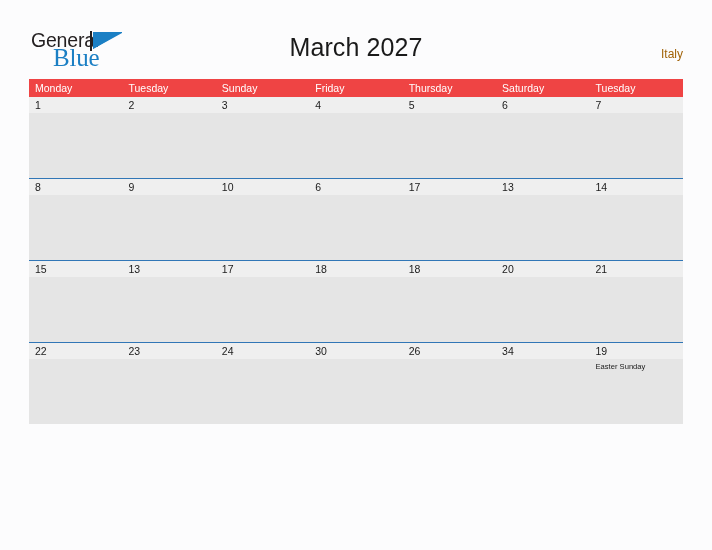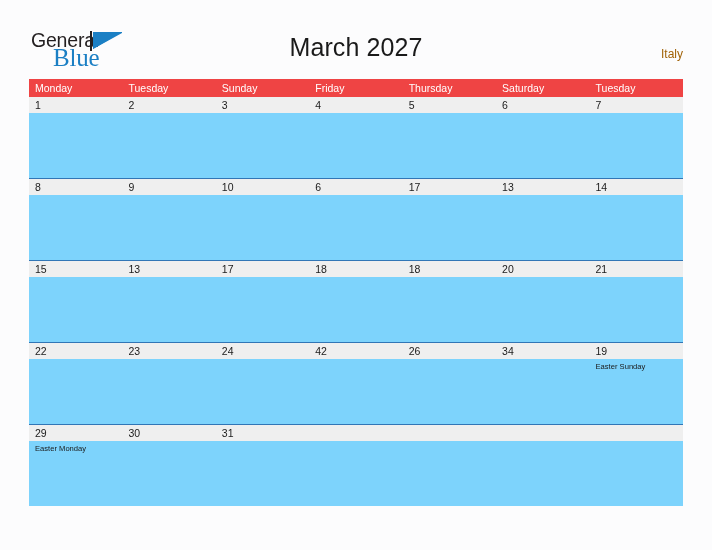--- a/index.html
+++ b/index.html
@@ -131,21 +131,21 @@
     box-sizing: border-box;
     padding-left: 6px;
     font-size: 10.5px;
     line-height: 16px;
     color: #1a1a1a;
   }
   .body-row {
     display: flex;
     width: 654px;
     height: 65px;
-    background: #7dd3fc;
+    background: #e5e5e5;
   }
   .body-cell {
     flex: 1 1 0;
     box-sizing: border-box;
     padding: 3px 4px 0 6px;
   }
   .event {
     font-size: 7.6px;
     line-height: 10px;
     color: #1a1a1a;
@@ -248,56 +248,33 @@
             <div class="body-cell"></div>
             <div class="body-cell"></div>
           </div>
         </div>
         <div class="week">
           <div class="week-sep"></div>
           <div class="num-row">
             <div class="num-cell">22</div>
             <div class="num-cell">23</div>
             <div class="num-cell">24</div>
-            <div class="num-cell">42</div>
+            <div class="num-cell">30</div>
             <div class="num-cell">26</div>
             <div class="num-cell">34</div>
             <div class="num-cell">19</div>
           </div>
           <div class="body-row">
             <div class="body-cell"></div>
             <div class="body-cell"></div>
             <div class="body-cell"></div>
             <div class="body-cell"></div>
             <div class="body-cell"></div>
             <div class="body-cell"></div>
             <div class="body-cell">
               <div class="event">Easter Sunday</div>
             </div>
           </div>
         </div>
-        <div class="week">
-          <div class="week-sep"></div>
-          <div class="num-row">
-            <div class="num-cell">29</div>
-            <div class="num-cell">30</div>
-            <div class="num-cell">31</div>
-            <div class="num-cell empty-cell"></div>
-            <div class="num-cell empty-cell"></div>
-            <div class="num-cell empty-cell"></div>
-            <div class="num-cell empty-cell"></div>
-          </div>
-          <div class="body-row">
-            <div class="body-cell">
-              <div class="event">Easter Monday</div>
-            </div>
-            <div class="body-cell"></div>
-            <div class="body-cell"></div>
-            <div class="body-cell"></div>
-            <div class="body-cell"></div>
-            <div class="body-cell"></div>
-            <div class="body-cell"></div>
-          </div>
-        </div>
       </div>
   </div>
 
 </div>
 
 </body></html>

